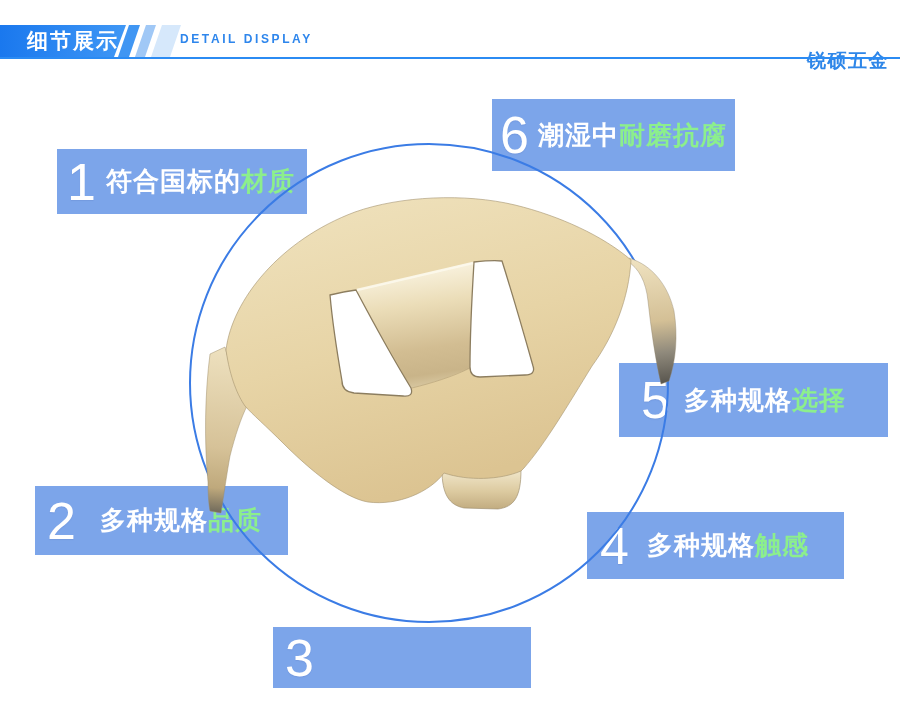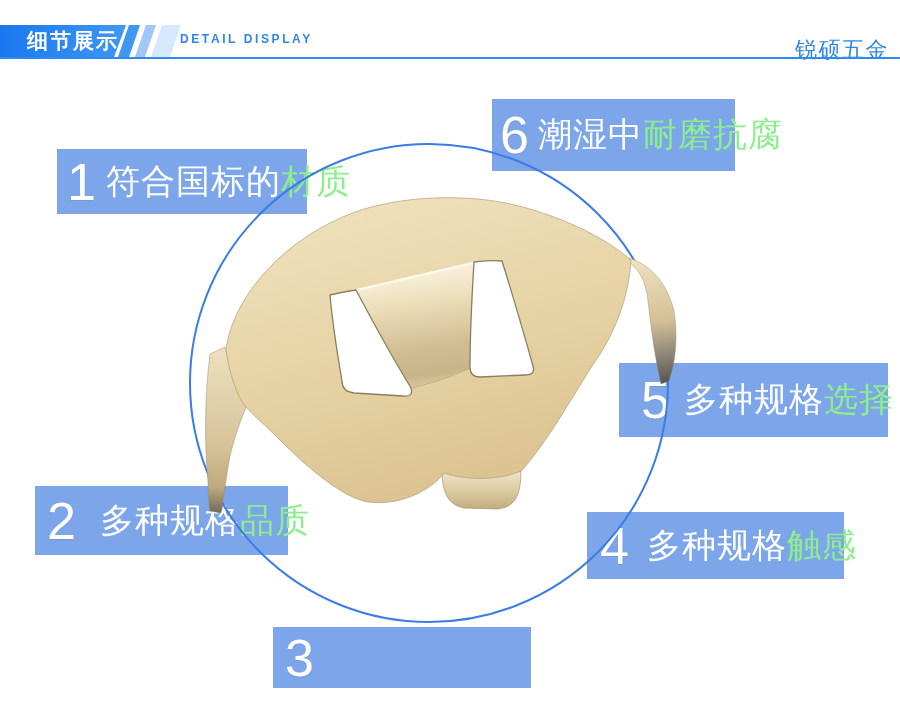--- a/index.html
+++ b/index.html
@@ -20,34 +20,34 @@
   }
   .stripe{position:absolute;top:25px;height:32px;transform:skewX(-19deg);transform-origin:top left;}
   .s1{left:129px;width:11px;background:var(--stripe-1,#4096F3);}
   .s2{left:146px;width:10px;background:var(--stripe-2,#A0C8F6);}
   .s3{left:162px;width:19px;background:var(--stripe-3,#D6E8FB);}
   .hdr-en{
     position:absolute;left:180px;top:32px;color:var(--en-text-blue,#2E86EC);
     font-size:12px;font-weight:bold;letter-spacing:2.6px;white-space:nowrap;
   }
   .hdr-brand{
-    position:absolute;right:11px;top:35px;color:var(--brand-blue,#2E86E8);
-    font-size:22px;font-weight:400;letter-spacing:1.5px;white-space:nowrap;
+    position:absolute;right:11px;top:48px;color:var(--brand-blue,#2E86E8);
+    font-size:19px;font-weight:700;letter-spacing:1.5px;white-space:nowrap;
   }
   .hdr-line{position:absolute;left:0;top:57px;width:900px;height:2px;background:var(--divider-blue,#2B8BF3);}
   
   .callout{
     position:absolute;background:var(--callout-blue,#7CA5EA);
     display:flex;align-items:center;color:#fff;z-index:2;
   }
   .callout .num{
     font-size:52px;font-weight:500;line-height:1;color:#fff;
     text-shadow:0 1px 1px rgba(90,120,190,.25);
   }
-  .callout .txt{font-size:34px;font-weight:normal;letter-spacing:1px;white-space:nowrap;}
+  .callout .txt{font-size:26px;font-weight:bold;letter-spacing:1px;white-space:nowrap;}
   .hl{color:var(--highlight-green,#8CEF8C);}
   .c1{left:57px; top:149px;width:240px;height:65px;padding-left:10px;}
   .c2{left:35px; top:486px;width:241px;height:69px;padding-left:12px;}
   .c3{left:273px;top:627px;width:246px;height:61px;padding-left:12px;}
   .c4{left:587px;top:512px;width:244px;height:67px;padding-left:13px;}
   .c5{left:619px;top:363px;width:247px;height:74px;padding-left:22px;}
   .c6{left:492px;top:99px; width:235px;height:72px;padding-left:8px;}
   .c1 .num{margin-right:10px;} .c2 .num{margin-right:24px;}
   .c3 .num{margin-right:18px;} .c4 .num{margin-right:18px;}
   .c5 .num{margin-right:14px;} .c6 .num{margin-right:9px;}

